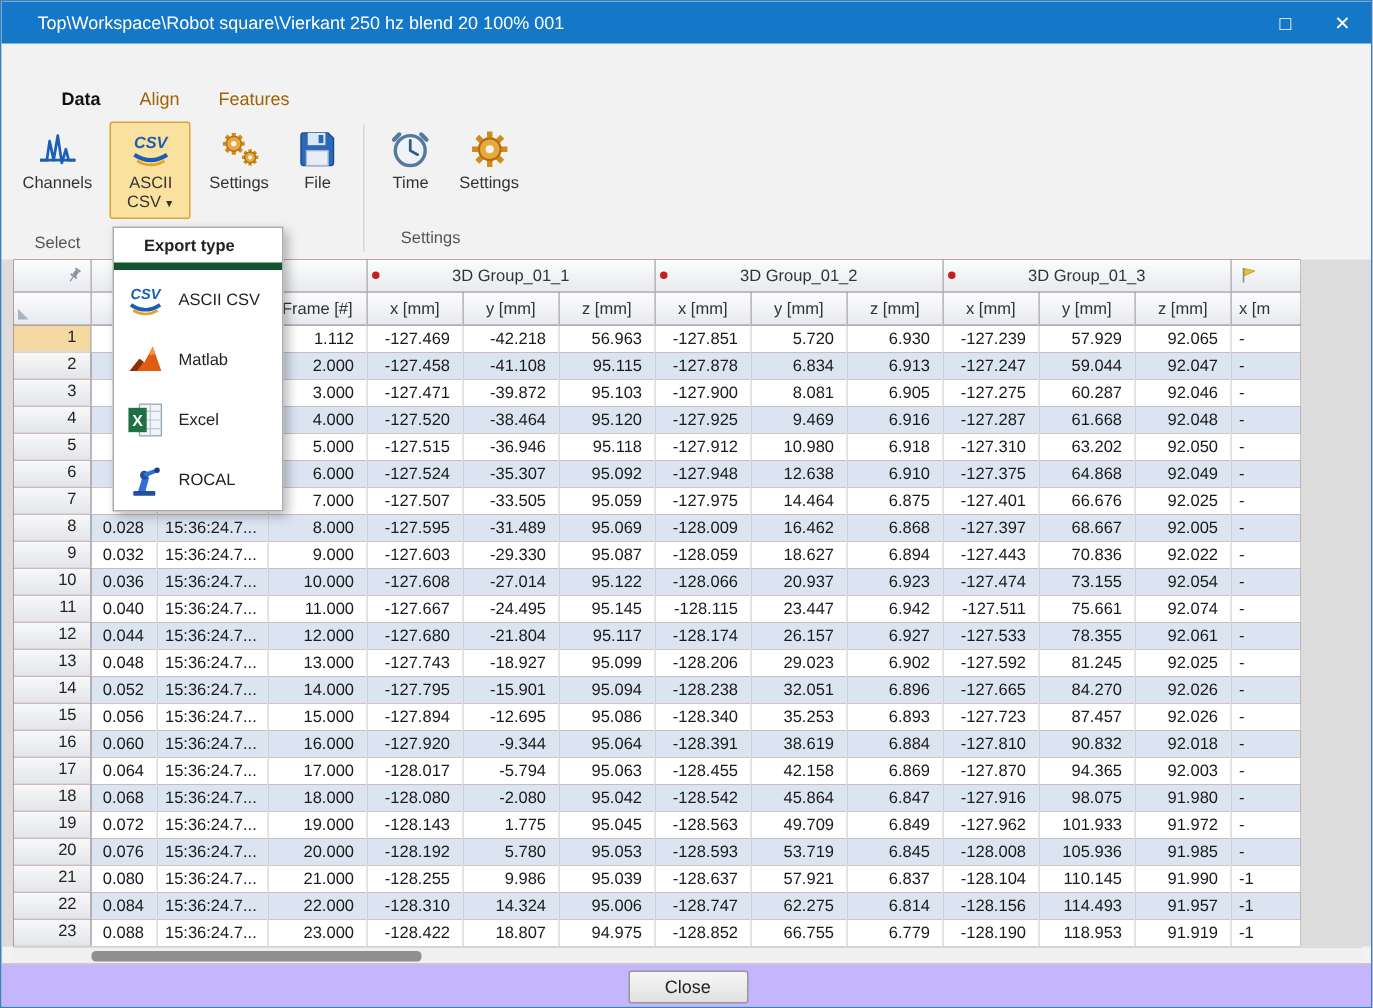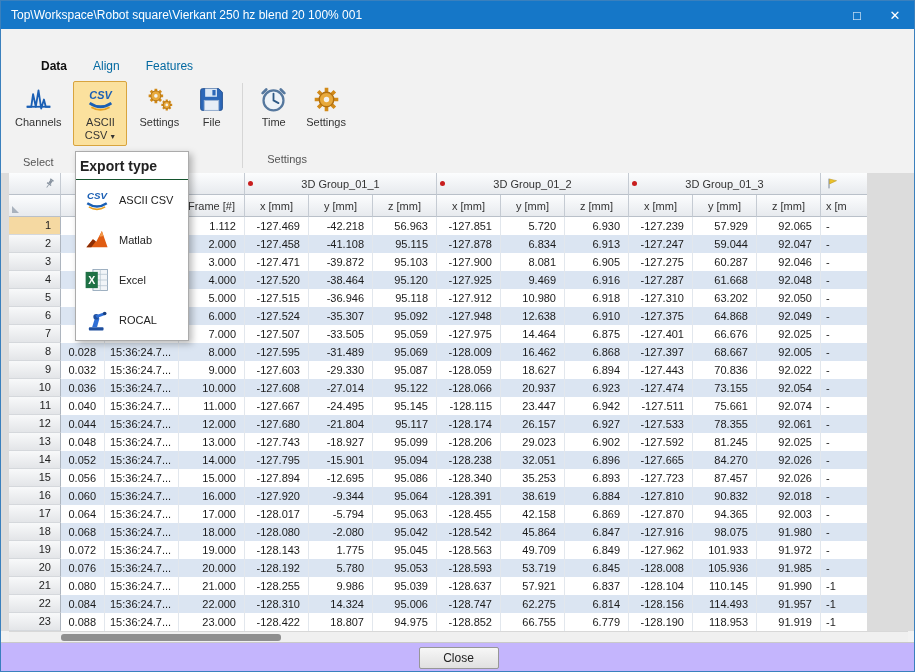--- a/index.html
+++ b/index.html
@@ -1,24 +1,24 @@
 <!DOCTYPE html>
 <html><head>
 <meta charset="utf-8">
 <style>
 *{margin:0;padding:0;box-sizing:border-box}
 html,body{width:915px;height:672px;overflow:hidden;font-family:"Liberation Sans",sans-serif;background:#fff}
 .window{position:relative;width:915px;height:672px;background:#f2f2f2;border:1px solid #3a80bd;overflow:hidden}
 .titlebar{position:absolute;top:0;left:0;width:100%;height:28px;background:#1577c8;display:flex;align-items:center;color:#fff;z-index:5}
-.tb-title{flex:1;font-size:12px;padding-left:10px;white-space:nowrap;overflow:hidden}
+.tb-title{flex:1;font-size:12px;padding-left:24px;white-space:nowrap;overflow:hidden}
 .tb-controls{display:flex;height:100%}
 .tb-btn{width:38px;display:flex;align-items:center;justify-content:center;font-size:13px}
 .ribbon{position:absolute;top:28px;left:0;width:100%;height:144px;background:#f2f2f2}
 .tabs{display:flex;gap:6px;padding:28px 0 6px 30px}
-.tab{font-size:12px;color:#0369a1;padding:2px 10px}
+.tab{font-size:12px;color:#a16207;padding:2px 10px}
 .tab.active{font-weight:bold;color:#111}
 .rcontent{display:flex;align-items:stretch;padding-left:8px}
 .rgroup{display:flex;flex-direction:column}
 .rbtns{display:flex;align-items:flex-start;gap:6px;min-height:62px}
 .rbtn{display:flex;flex-direction:column;align-items:center;padding:3px 5px 2px;border:1px solid transparent;border-radius:2px}
 .rbtn.pressed{background:#fbe19e;border-color:#d8a43e}
 .icon{display:inline-flex;align-items:center;justify-content:flex-end}
 .icon svg{width:100%;height:100%;display:block}
 .icon.big{width:29px;height:29px}
 .icon.menu{width:26px;height:26px;flex:0 0 26px}
@@ -36,21 +36,21 @@
 .h.clipc{justify-content:flex-start;padding-left:5px}
 .dot{width:5px;height:5px;border-radius:50%;background:#c81e1e;position:absolute;left:3px;top:8px}
 .tri{position:absolute;left:3px;bottom:3px;width:0;height:0;border-bottom:7px solid #a9b2bd;border-right:7px solid transparent}
 .c{line-height:18px;border-right:1px solid #e2e7ed;color:#1a1a1a;background:#fff}
 .c.alt{background:#dbe5f2}
 .ar{text-align:right;padding-right:8px}
 .al{text-align:left;padding-left:5px}
 .rn{background:linear-gradient(#f8f9fa,#e3e5e8);border-right:1px solid #adb5bf;border-bottom:1px solid #d5d8dc;text-align:right;padding-right:9px;line-height:17px;color:#222}
 .rn.cur{background:#f5d9a2}
 .export-menu{position:absolute;left:74px;top:150px;width:114px;background:#fff;border:1px solid #ababab;box-shadow:3px 3px 7px rgba(0,0,0,.28);z-index:40}
-.em-title{font-size:14px;font-weight:bold;color:#222;padding:6px 0 5px 4px;border-bottom:1px solid #14532d}
+.em-title{font-size:11px;font-weight:bold;color:#222;padding:6px 0 5px 20px;border-bottom:5px solid #14532d}
 .em-item{display:flex;align-items:center;gap:9px;height:40px;padding-left:8px;font-size:11px;color:#222}
 .hscroll{position:absolute;top:630px;left:8px;width:899px;height:11px;background:#f0f0f0;border-top:1px solid #d8d8d8}
 .hthumb{position:absolute;left:52px;top:2px;width:220px;height:7px;background:#8f8f8f;border-radius:3px}
 .footer{position:absolute;top:641px;left:0;width:915px;height:31px;background:#c4b5fd;border-top:1px solid #c9c9c9;display:flex;align-items:center;justify-content:center}
 .close-btn{width:80px;height:22px;font-size:12px;color:#222;background:linear-gradient(#f7f7f7,#e0e0e0);border:1px solid #979797;border-radius:2px;font-family:inherit}
 </style>
 </head>
 <body>
 
 <div class="window">

